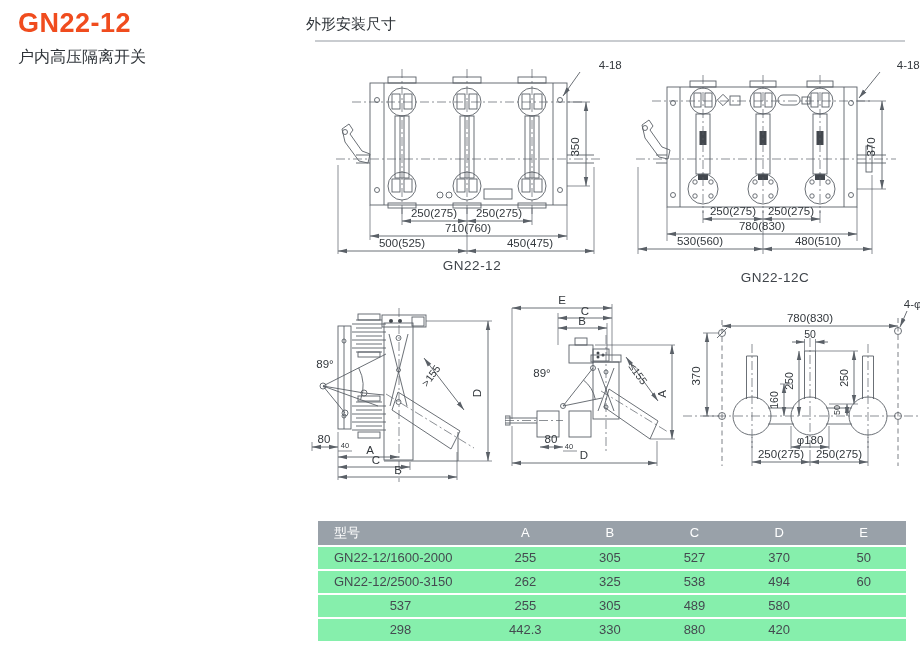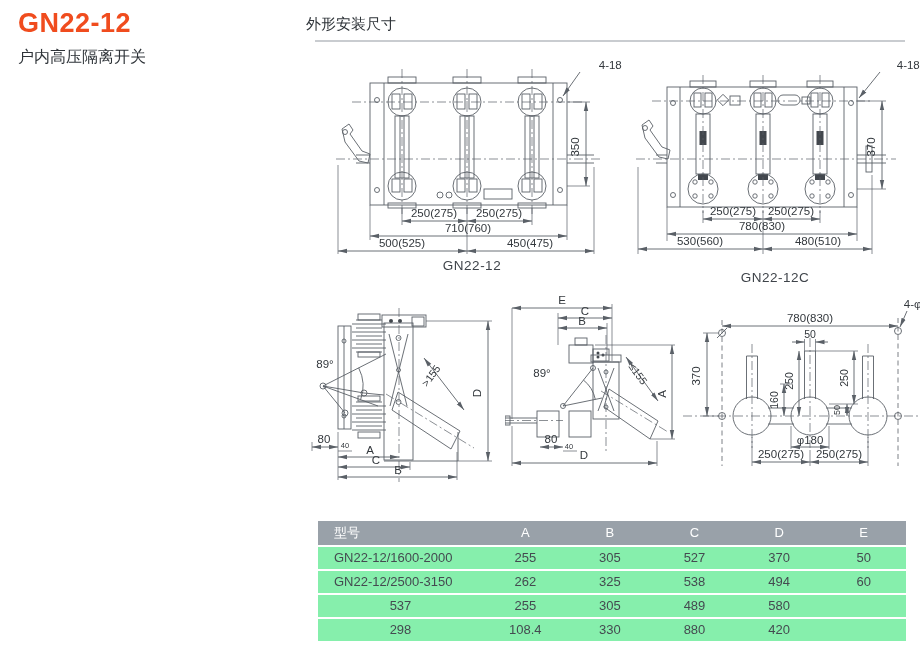--- a/index.html
+++ b/index.html
@@ -478,18 +478,18 @@
   </div>
   <div class="t-row t-body">
     <div class="t-cell">537</div>
     <div class="t-cell">255</div>
     <div class="t-cell">305</div>
     <div class="t-cell">489</div>
     <div class="t-cell">580</div>
   </div>
   <div class="t-row t-body">
     <div class="t-cell">298</div>
-    <div class="t-cell">108.4</div>
+    <div class="t-cell">442.3</div>
     <div class="t-cell">330</div>
     <div class="t-cell">880</div>
     <div class="t-cell">420</div>
   </div>
 </div>
 
 </body></html>

